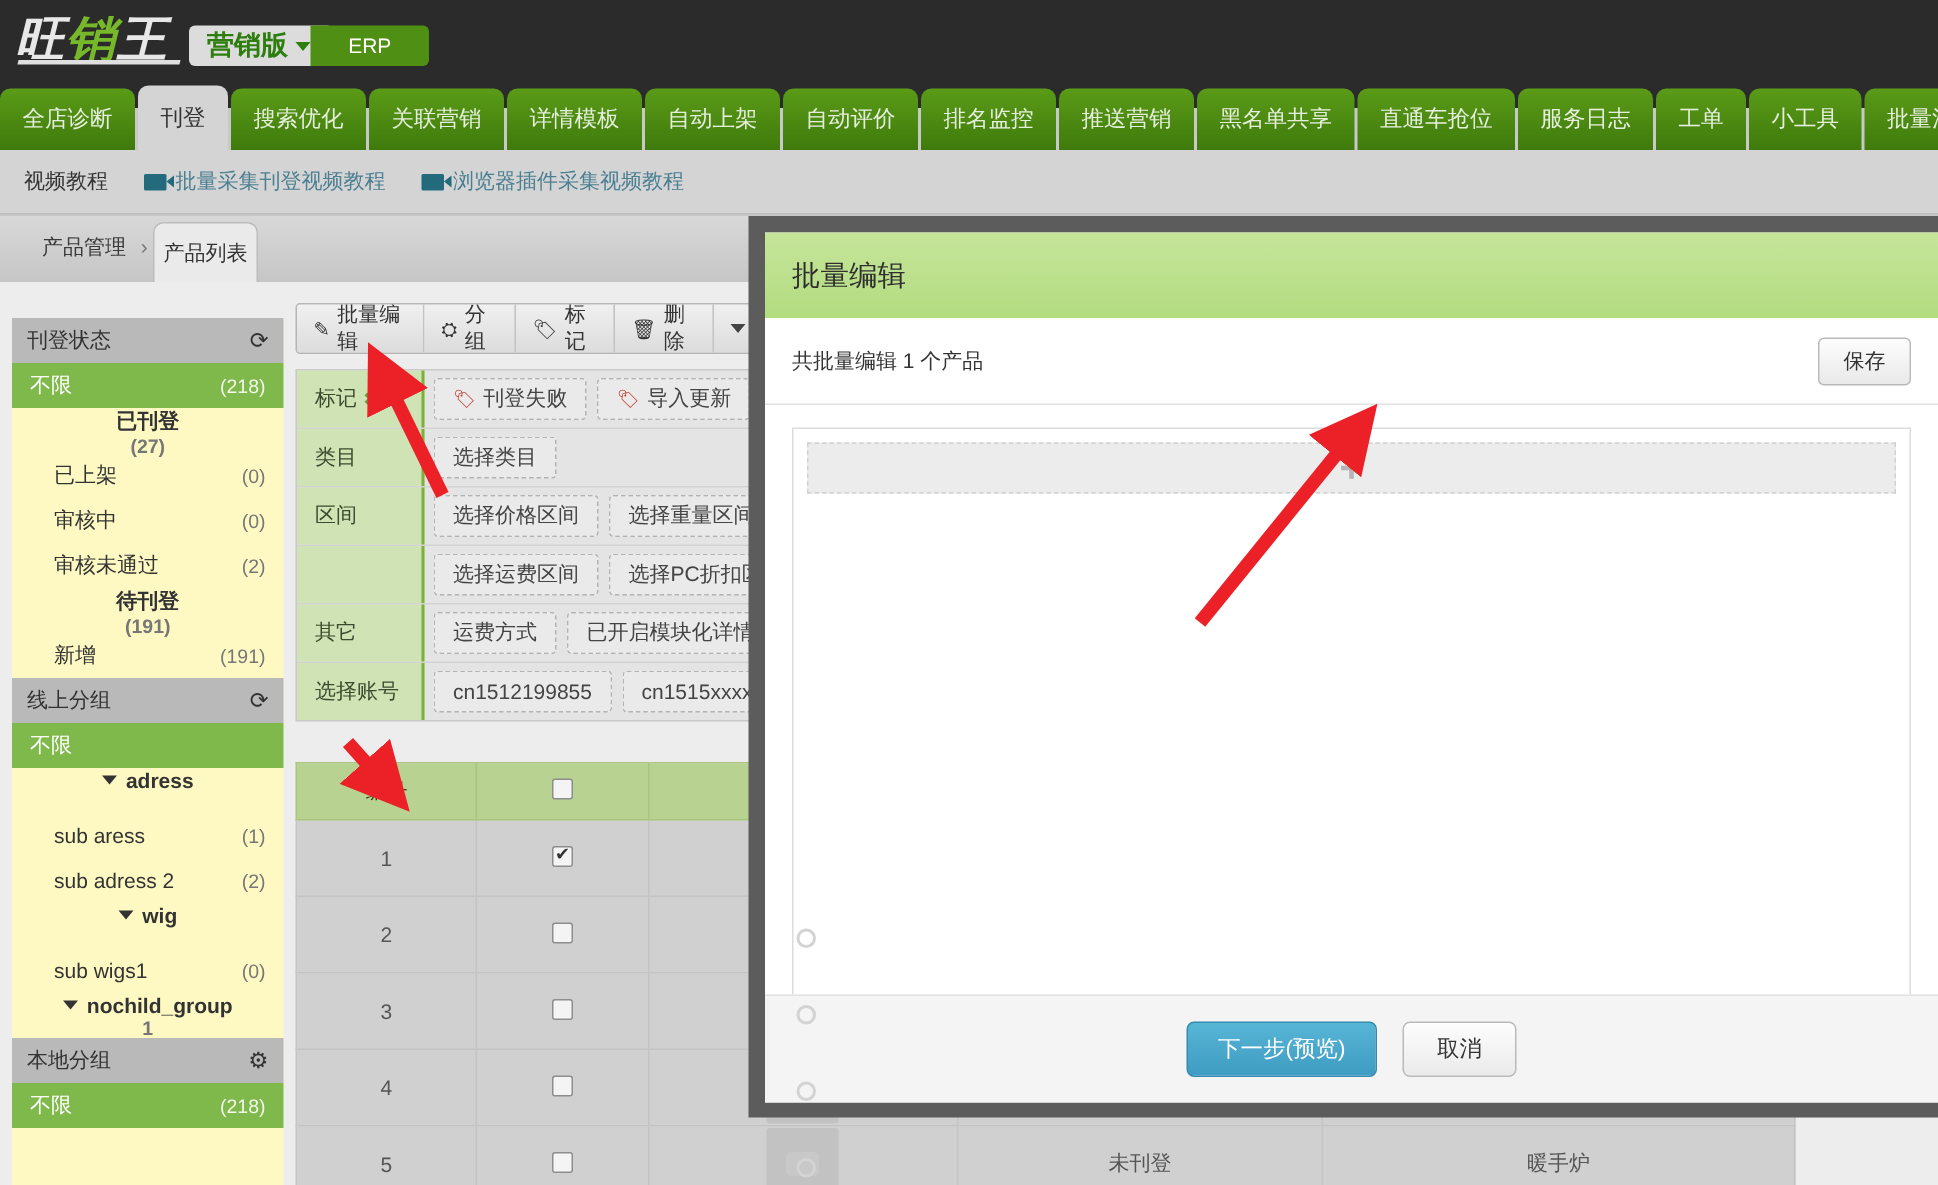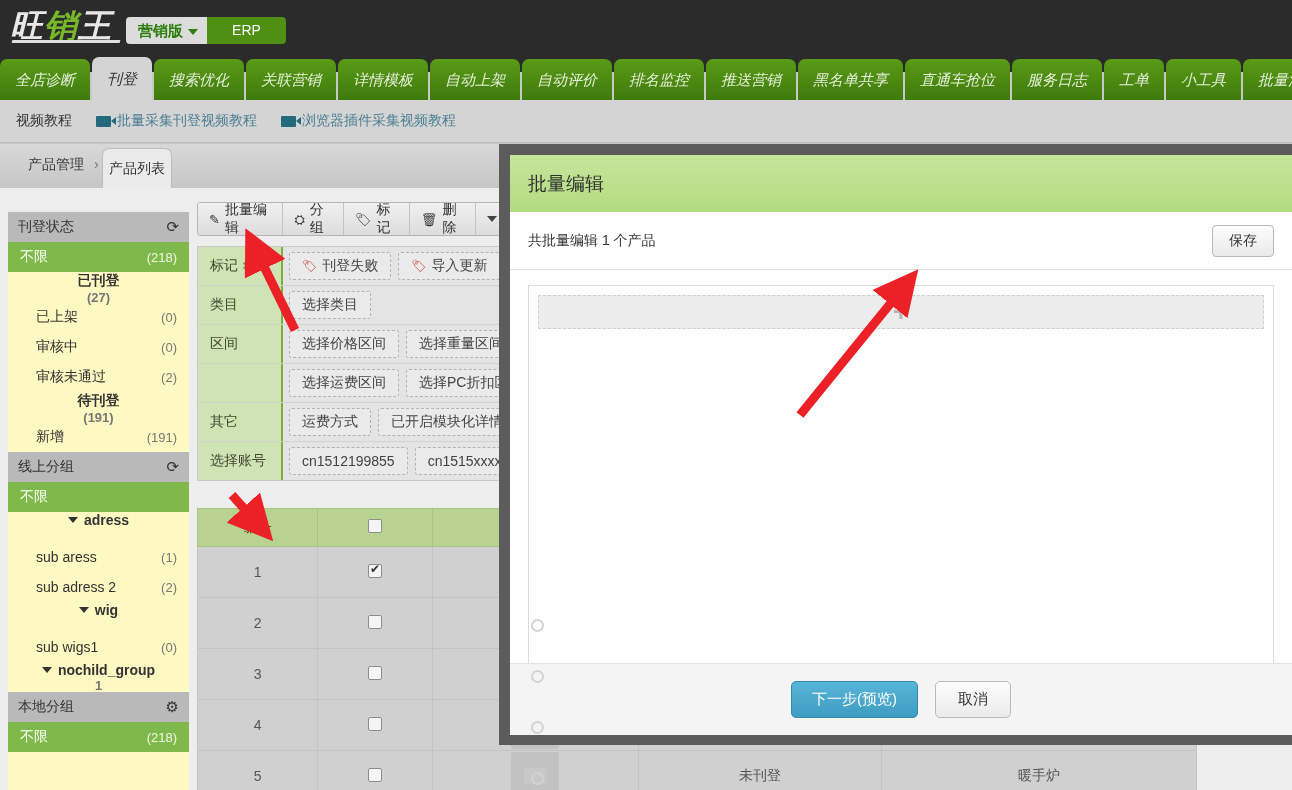--- a/index.html
+++ b/index.html
@@ -34,37 +34,37 @@
   .logo .c1 { color: #e8e8e8; }
   .logo .c2 { color: #77b82a; }
   .logo .c3 { color: #e8e8e8; }
   .logo-underline {
     position: absolute; left: 12px; top: 40px; width: 108px; height: 3px;
     background: #e0e0e0; transform: skewX(-14deg);
   }
   .ver-switch {
     position: absolute; left: 126px; top: 17px; height: 27px;
     background: #dcdcdc; border-radius: 4px 0 0 4px;
-    color: #2e7d0f; font-size: 15px; font-weight: bold;
+    color: #2e7d0f; font-size: 18px; font-weight: bold;
     padding: 0 12px; line-height: 27px; cursor: pointer;
   }
   .ver-switch .caret {
     display: inline-block; margin-left: 5px;
     border-left: 5px solid transparent; border-right: 5px solid transparent;
     border-top: 6px solid #2e7d0f; vertical-align: middle;
   }
   .erp-btn {
     position: absolute; left: 207px; top: 17px; height: 27px; width: 79px;
     background: #4f8f14; border-radius: 0 4px 4px 0;
     color: #fff; font-size: 14px; text-align: center; line-height: 27px;
     cursor: pointer;
   }
   .nav-tabs {
     position: absolute; left: 0; top: 57px; width: 1292px; height: 43px;
-    display: flex; align-items: flex-end; font-style: italic;
+    display: flex; align-items: flex-end;
   }
   .nav-tab {
     height: 41px; line-height: 41px; padding: 0 15px;
     background: linear-gradient(#5a9b17, #3f7a0c);
     color: #e6efdc; font-size: 15px; white-space: nowrap;
     border-radius: 7px 7px 0 0; margin-right: 2px; cursor: pointer;
     text-align: center;
   }
   .nav-tab.active {
     background: #d4d4d4; color: #333;

